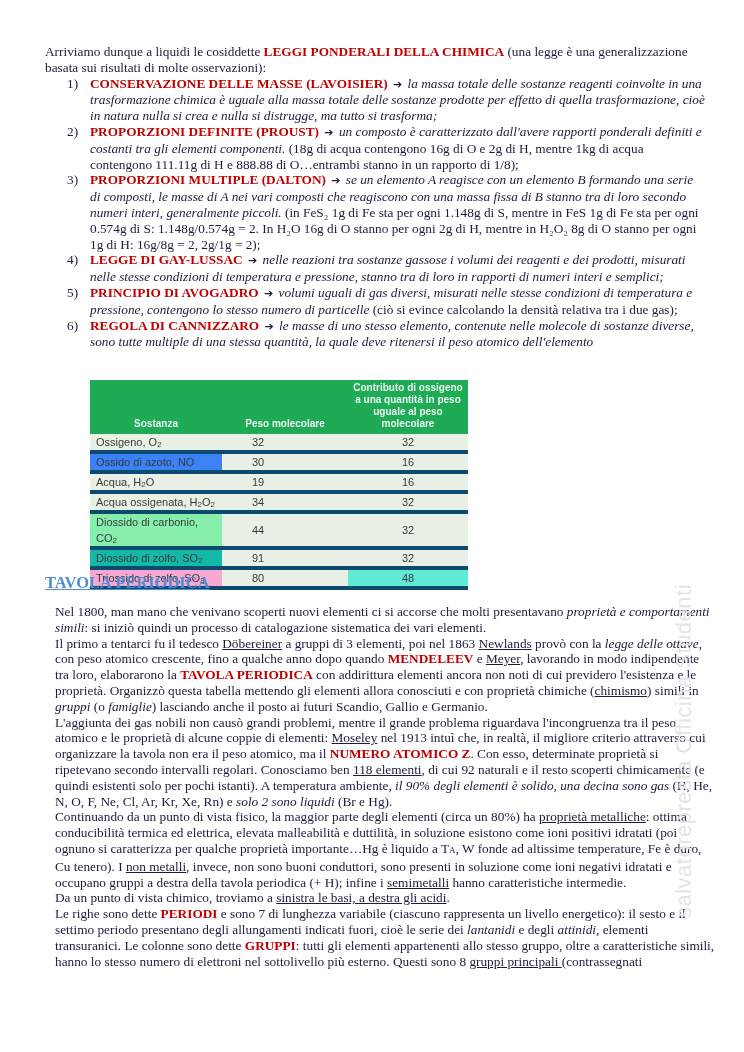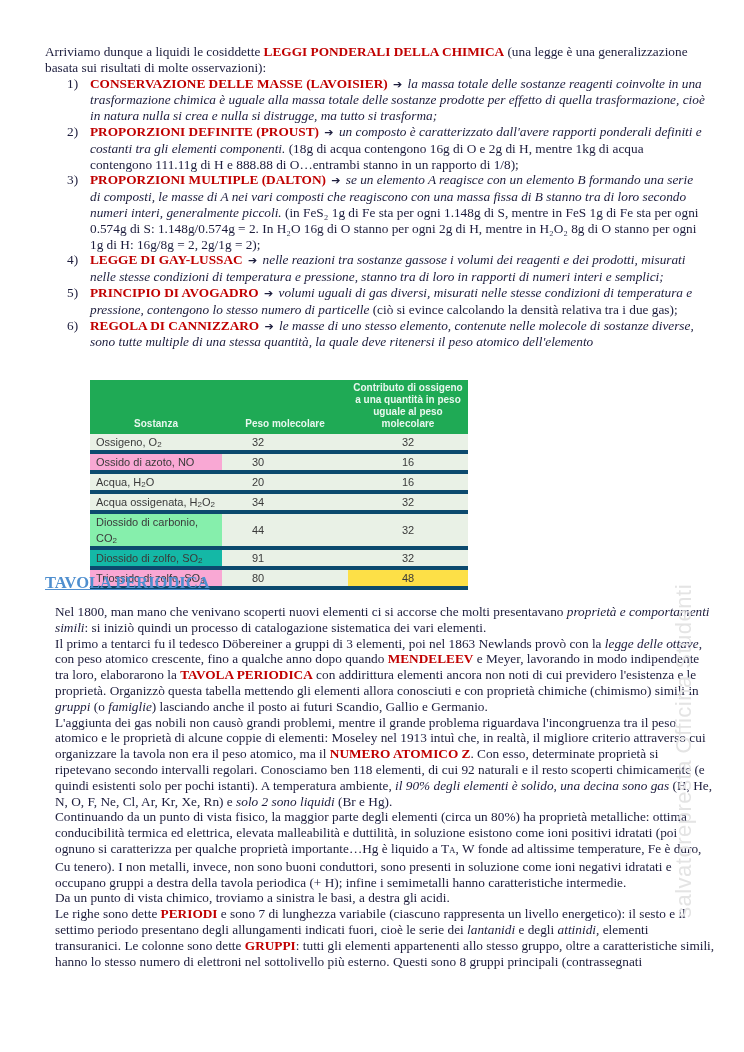--- a/index.html
+++ b/index.html
@@ -2,21 +2,21 @@
 <html><head>
 <meta charset="utf-8">
 <style>
   html, body { margin: 0; padding: 0; background: #ffffff; }
   body { width: 744px; height: 1052px; position: relative; overflow: hidden;
          font-family: "Liberation Serif", serif; color: #1c1c3c; font-size: 13.3px; line-height: 15.8px; }
   .page { position: absolute; left: 45px; top: 44px; width: 660px; }
   p { margin: 0; }
   .red { color: #c00000; font-weight: bold; }
   .it { font-style: italic; }
-  .u { }
+  .u { text-decoration: underline; }
   ol.laws { margin: 0; padding: 0; list-style: none; }
   ol.laws li { position: relative; padding-left: 45px; }
   ol.laws li .num { position: absolute; left: 22px; top: 0; }
   .arrow { font-family: "DejaVu Sans", sans-serif; font-size: 11px; margin: 0 2px; }
   sub { font-size: 8px; line-height: 0; vertical-align: -1px; }
   .ta { font-size: 9px; }
 
   table.ox { position: absolute; left: 90px; top: 380px; width: 378px; border-collapse: collapse;
              font-family: "Liberation Sans", sans-serif; font-size: 11px; color: #3a3a3a; }
   table.ox thead th { background: #1faa55; color: #e8f7ee; font-weight: bold; font-size: 10px;
@@ -58,48 +58,48 @@
       <th style="background: rgb(31, 170, 85);">Contributo di ossigeno a una quantità in peso uguale al peso molecolare</th>
     </tr>
   </thead>
   <tbody id="ox-body">
       <tr>
         <td style="background: rgb(233, 241, 230);">Ossigeno, O<sub>2</sub></td>
         <td class="n n1" style="background: rgb(233, 241, 230);">32</td>
         <td class="n" style="background: rgb(233, 241, 230);">32</td>
       </tr>
       <tr>
-        <td style="background: #f9a8d4; margin-left: 24px;">Ossido di azoto, NO</td>
+        <td style="background: #3b82f6; margin-left: 24px;">Ossido di azoto, NO</td>
         <td class="n n1" style="background: rgb(233, 241, 230);">30</td>
         <td class="n" style="background: rgb(233, 241, 230);">16</td>
       </tr>
       <tr>
         <td style="background: rgb(233, 241, 230); margin-top: 15px;">Acqua, H<sub>2</sub>O</td>
-        <td class="n n1" style="background: rgb(233, 241, 230);">20</td>
+        <td class="n n1" style="background: rgb(233, 241, 230);">19</td>
         <td class="n" style="background: rgb(233, 241, 230);">16</td>
       </tr>
       <tr>
         <td style="background: rgb(233, 241, 230);">Acqua ossigenata, H<sub>2</sub>O<sub>2</sub></td>
         <td class="n n1" style="background: rgb(233, 241, 230);">34</td>
         <td class="n" style="background: rgb(233, 241, 230);">32</td>
       </tr>
       <tr>
         <td style="background: #86efac;">Diossido di carbonio, CO<sub>2</sub></td>
         <td class="n n1" style="background: rgb(233, 241, 230);">44</td>
         <td class="n" style="background: rgb(233, 241, 230);">32</td>
       </tr>
       <tr>
         <td style="background: #14b8a6;">Diossido di zolfo, SO<sub>2</sub></td>
         <td class="n n1" style="background: rgb(233, 241, 230);">91</td>
         <td class="n" style="background: rgb(233, 241, 230);">32</td>
       </tr>
       <tr>
         <td style="background: #f9a8d4;">Triossido di zolfo, SO<sub>3</sub></td>
         <td class="n n1" style="background: rgb(233, 241, 230);">80</td>
-        <td class="n" style="background: #fde047;">48</td>
+        <td class="n" style="background: #5eead4;">48</td>
       </tr>
     </tbody>
 </table>
 
 <h2 class="sec">TAVOLA PERIODICA</h2>
 
 <div class="page2">
   <p><span>Nel 1800, man mano che venivano scoperti nuovi elementi ci si accorse che molti presentavano </span><span class="it">proprietà e comportamenti simili</span><span>: si iniziò quindi un processo di catalogazione sistematica dei vari elementi.</span></p>
 
   <p><span>Il primo a tentarci fu il tedesco </span><span class="u">Döbereiner</span><span> a gruppi di 3 elementi, poi nel 1863 </span><span class="u">Newlands</span><span> provò con la </span><span class="it">legge delle ottave</span><span>, con peso atomico crescente, fino a qualche anno dopo quando </span><span class="red">MENDELEEV</span><span> e </span><span class="u">Meyer</span><span>, lavorando in modo indipendente tra loro, elaborarono la </span><span class="red">TAVOLA PERIODICA</span><span> con addirittura elementi ancora non noti di cui previdero l'esistenza e le proprietà. Organizzò questa tabella mettendo gli elementi allora conosciuti e con proprietà chimiche (</span><span class="u">chimismo</span><span>) simili in </span><span class="it">gruppi</span><span> (o </span><span class="it">famiglie</span><span>) lasciando anche il posto ai futuri Scandio, Gallio e Germanio.</span></p>

